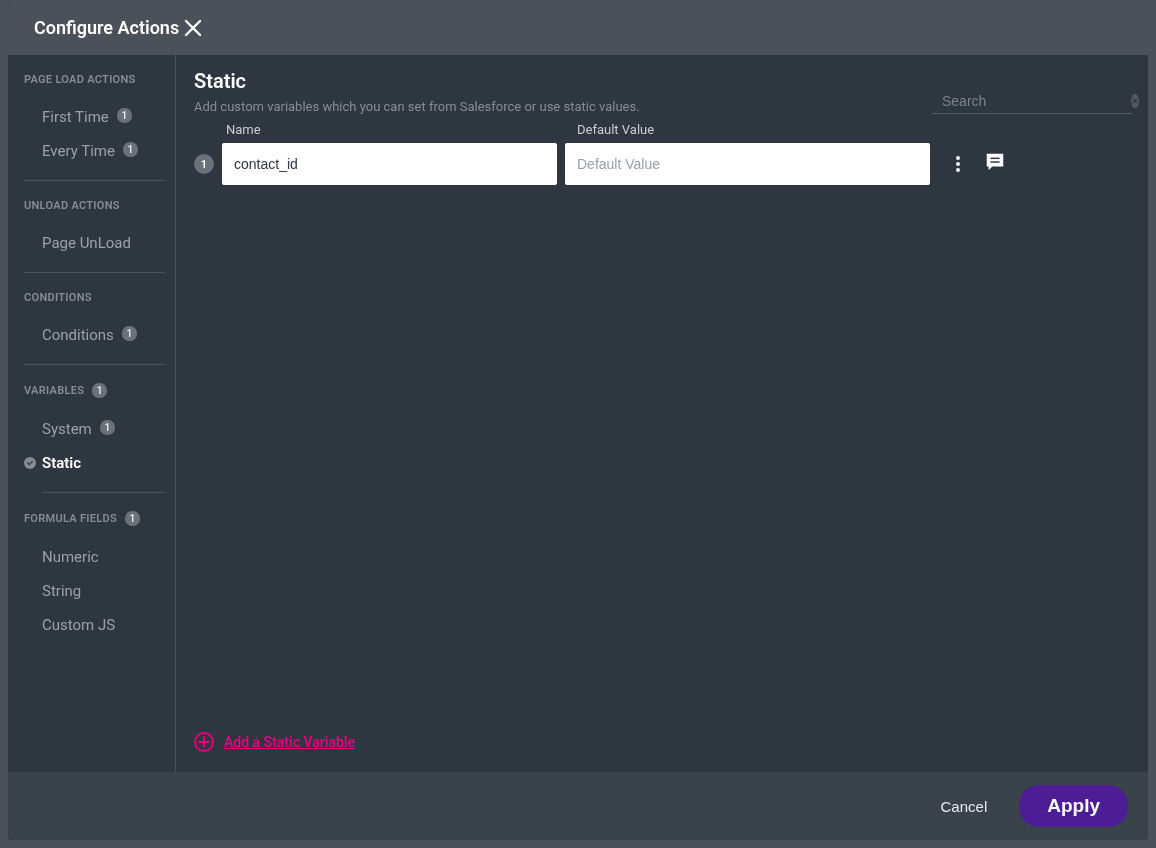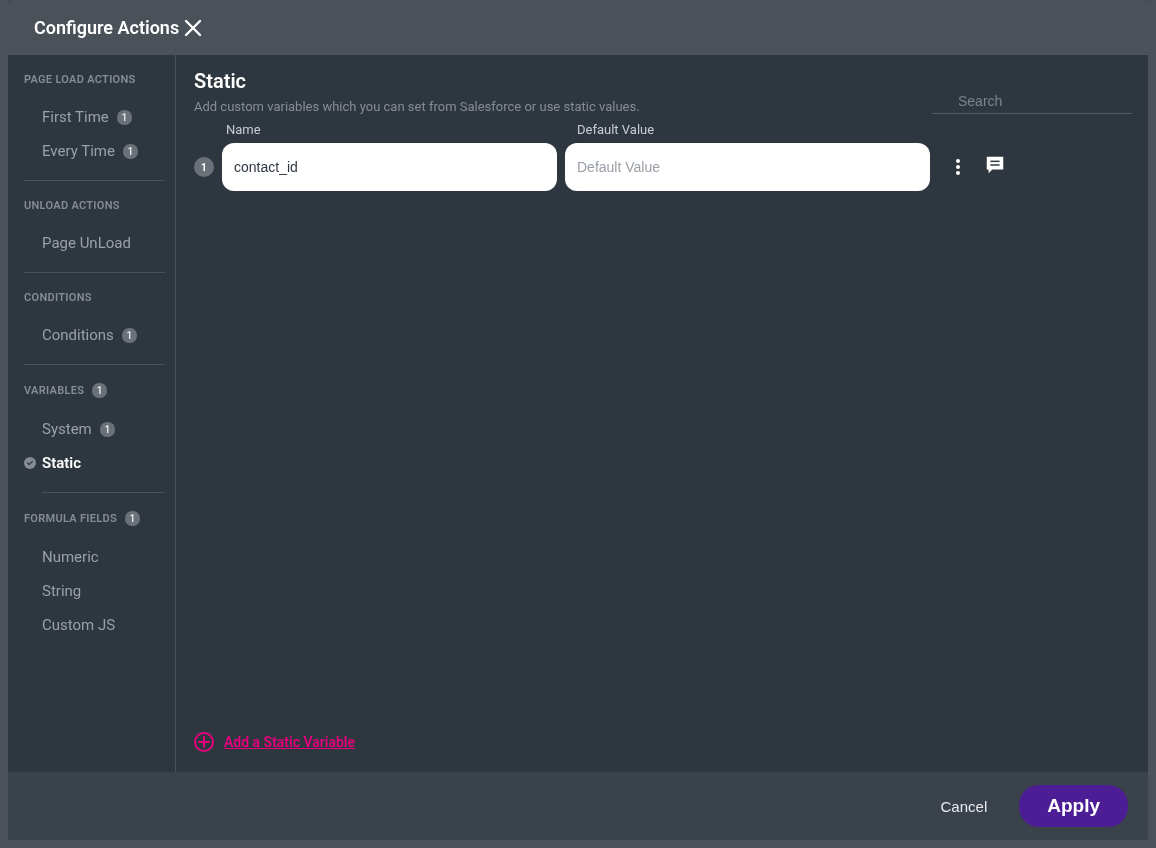--- a/index.html
+++ b/index.html
@@ -51,21 +51,20 @@
     text-transform:uppercase;
     margin-top:0;
     margin-bottom:14px;
     display:flex;
     align-items:center;
     gap:6px;
   }
 
   .side-item {
     display:flex;
-    align-items:center;
     gap:6px;
     padding: 8px 0 8px 18px;
     color:#9aa0a7;
     font-size:15px;
     cursor:pointer;
     position:relative;
   }
   .side-item.active { color:#fff; font-weight:600; }
   .side-item .bullet {
     position:absolute; left:0; top:50%; transform:translateY(-50%);
@@ -91,21 +90,21 @@
   }
   .content-top {
     display:flex;
     justify-content:space-between;
     align-items:flex-start;
   }
   .content-headings h2 { color:#fff; font-size:20px; font-weight:600; margin-bottom:6px; }
   .content-headings p { color:#868c93; font-size:13px; }
 
   .search-wrap {
-    display:flex; align-items:center; gap:24px;
+    display:flex; align-items:center; gap:8px;
     border-bottom:1px solid #555b63;
     padding:2px 2px 4px 2px;
     width:200px;
     margin-top:22px;
   }
   .search-wrap svg { width:14px;height:14px; }
   .search-wrap input {
     flex:1; background:transparent; border:none; outline:none;
     color:#c7cbd0; font-size:14px;
   }
@@ -123,21 +122,21 @@
   .row {
     display:flex; align-items:center; gap:8px;
     margin-top:6px;
   }
   .step-num {
     width:20px;height:20px;border-radius:50%;background:#6b7178;color:#fff;
     display:flex;align-items:center;justify-content:center;font-size:11px;font-weight:600;
     flex-shrink:0;
   }
   .fld {
-    height:48px; background:#fff; border:none; border-radius:12px;
+    height:42px; background:#fff; border:none; border-radius:2px;
     padding:0 12px; font-size:14px; color:#2e3740;
   }
   .fld::placeholder { color:#9aa0a7; }
   .fld.name { width:335px; }
   .fld.val { width:365px; }
 
   .row-actions { display:flex; align-items:center; gap:18px; margin-left:12px; }
   .kebab { color:#fff; cursor:pointer; width:16px; display:flex; justify-content:center;}
   .kebab svg{width:4px;height:16px;}
   .comment-ic { color:#fff; cursor:pointer; }

